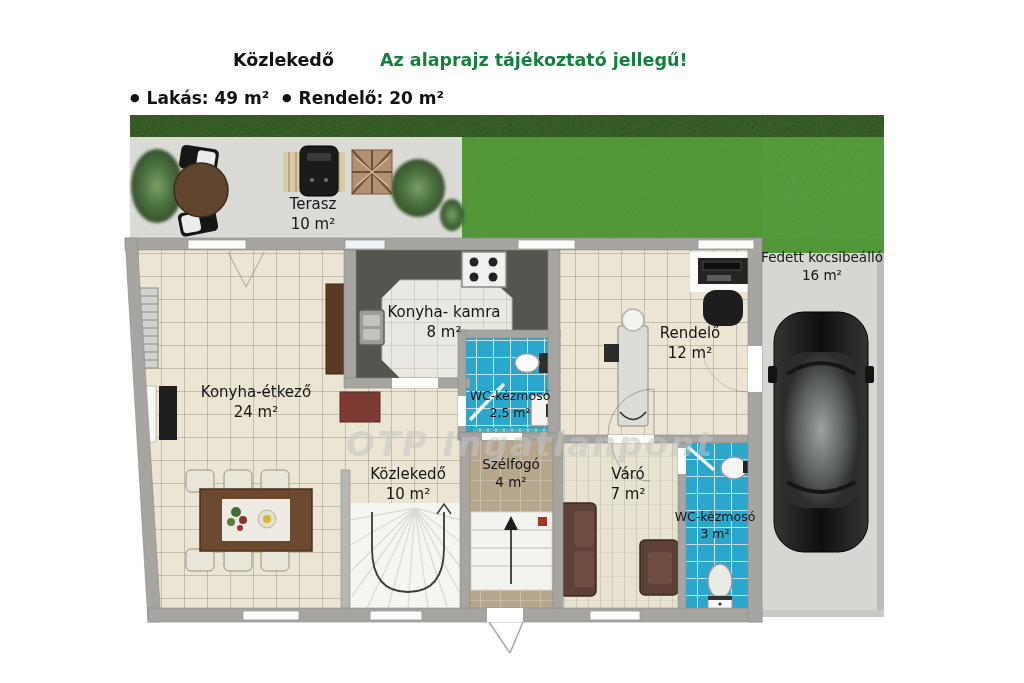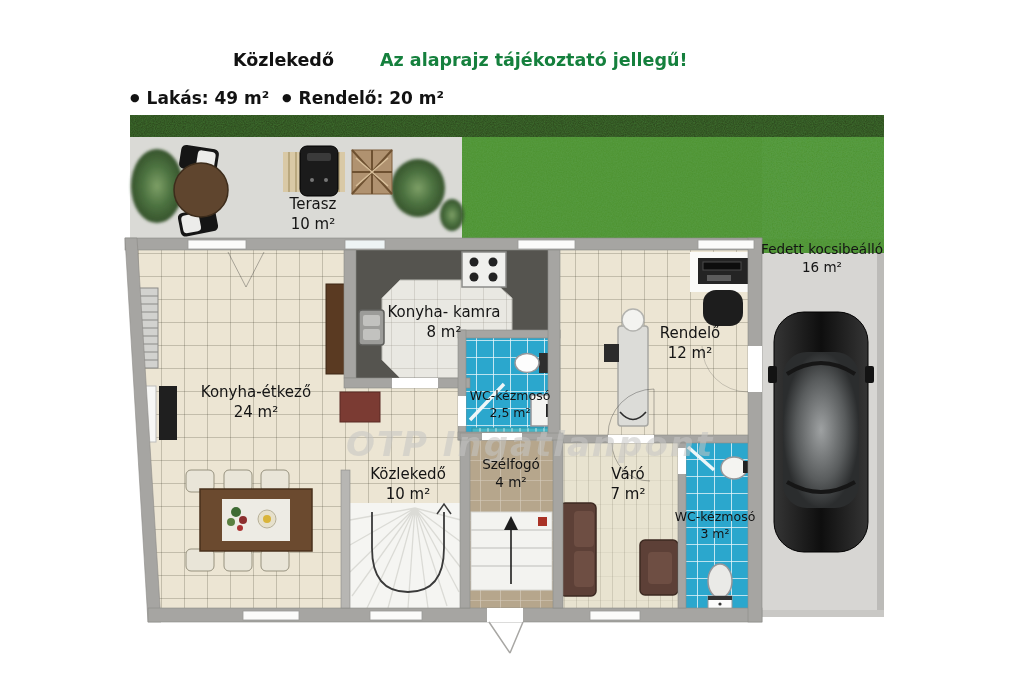--- a/index.html
+++ b/index.html
@@ -352,18 +352,18 @@
   <div>4 m²</div>
 </div>
 <div class="rlabel lg" style="left:628px;top:464px">
   <div>Váró</div>
   <div>7 m²</div>
 </div>
 <div class="rlabel sm" style="left:715px;top:509px">
   <div>WC-kézmosó</div>
   <div>3 m²</div>
 </div>
-<div class="rlabel md" style="left:822px;top:240px">
+<div class="rlabel md" style="left:822px;top:248px">
   <div>Fedett kocsibeálló</div>
   <div>16 m²</div>
 </div>
 
 </div>
 
 </body></html>

